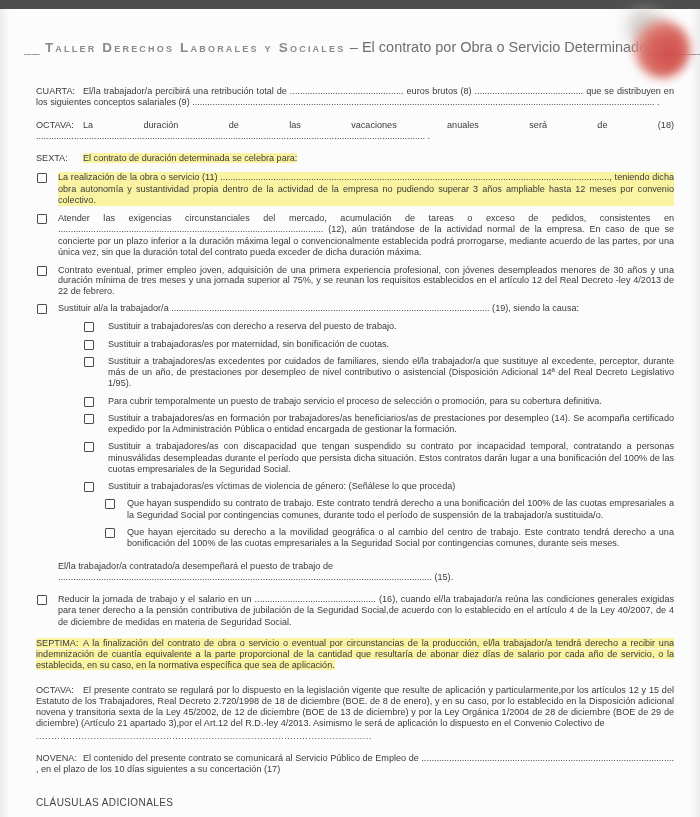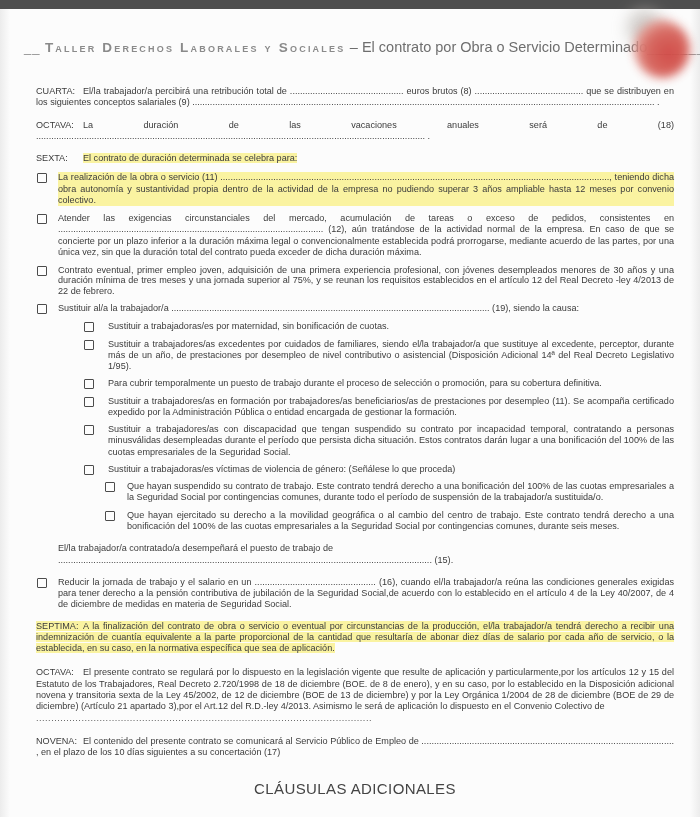--- a/index.html
+++ b/index.html
@@ -47,21 +47,21 @@
     flex:0 0 auto; width:10px; height:10px; margin:1px 11px 0 1px;
     border:1.2px solid #4c4c4c; background:#fdfdfd; border-radius:1px;
   }
   .opt.l2 .cb { margin-right:14px; }
   .opt.l3 .cb { margin-right:12px; }
   .opt-text { flex:1; }
   .tight { line-height:1.13; }
   .plain-line { margin:11px 0 11px 22px; }
   .dots-line { margin:1px 0 11px 0; letter-spacing:.5px; color:#5a5a5a; }
   
-  .adicionales { text-align:center; font-size:15px; letter-spacing:.4px; margin-top:22px; color:#444; }
+  .adicionales { font-size:10px; letter-spacing:.4px; margin-top:22px; color:#444; }
 </style>
 </head>
 <body>
 
 <div class="page">
 
   <div class="topbar"></div>
 
   <div class="title-row">
     <span class="title-prefix">__</span>
@@ -103,39 +103,43 @@
       <div class="opt l1">
         <span class="cb"></span>
         <span class="opt-text tight">Contrato eventual, primer empleo joven, adquisición de una primera experiencia profesional, con jóvenes desempleados menores de 30 años y una duración mínima de tres  meses y una jornada superior al 75%, y se reunan los requisitos establecidos en el artículo 12 del Real Decreto -ley 4/2013 de 22 de febrero.</span>
       </div>
 
       <div class="opt l1">
         <span class="cb"></span>
         <span class="opt-text">Sustituir al/a la trabajador/a .............................................................................................................................. (19), siendo la causa:</span>
       </div>
 
+      <div class="opt l2">
+        <span class="cb"></span>
+        <span class="opt-text">Sustituir a trabajadores/as con derecho a reserva del puesto de trabajo.</span>
+      </div>
 
       <div class="opt l2">
         <span class="cb"></span>
         <span class="opt-text">Sustituir a trabajadoras/es por maternidad, sin bonificación de cuotas.</span>
       </div>
 
       <div class="opt l2">
         <span class="cb"></span>
         <span class="opt-text">Sustituir a trabajadores/as excedentes por cuidados de familiares, siendo el/la trabajador/a que sustituye al excedente, perceptor, durante más de un año, de prestaciones por desempleo de nivel contributivo o asistencial (Disposición Adicional 14ª del Real Decreto Legislativo 1/95).</span>
       </div>
 
       <div class="opt l2">
         <span class="cb"></span>
-        <span class="opt-text">Para cubrir temporalmente un puesto de trabajo durante el proceso de selección o promoción, para su cobertura definitiva.</span>
+        <span class="opt-text">Para cubrir temporalmente un puesto de trabajo servicio el proceso de selección o promoción, para su cobertura definitiva.</span>
       </div>
 
       <div class="opt l2">
         <span class="cb"></span>
-        <span class="opt-text">Sustituir a trabajadores/as en formación por trabajadores/as beneficiarios/as de prestaciones por desempleo (11). Se acompaña certificado expedido por la Administración Pública o entidad encargada de gestionar la formación.</span>
+        <span class="opt-text">Sustituir a trabajadores/as en formación por trabajadores/as beneficiarios/as de prestaciones por desempleo (14). Se acompaña certificado expedido por la Administración Pública o entidad encargada de gestionar la formación.</span>
       </div>
 
       <div class="opt l2">
         <span class="cb"></span>
         <span class="opt-text">Sustituir a trabajadores/as con discapacidad que tengan suspendido su contrato por incapacidad temporal, contratando a personas minusválidas desempleadas durante el período que persista dicha situación. Estos contratos darán lugar a una bonificación del 100% de las cuotas empresariales de la Seguridad Social.</span>
       </div>
 
       <div class="opt l2">
         <span class="cb"></span>
         <span class="opt-text">Sustituir a trabajadoras/es víctimas de violencia de género: (Señálese lo que proceda)</span>

